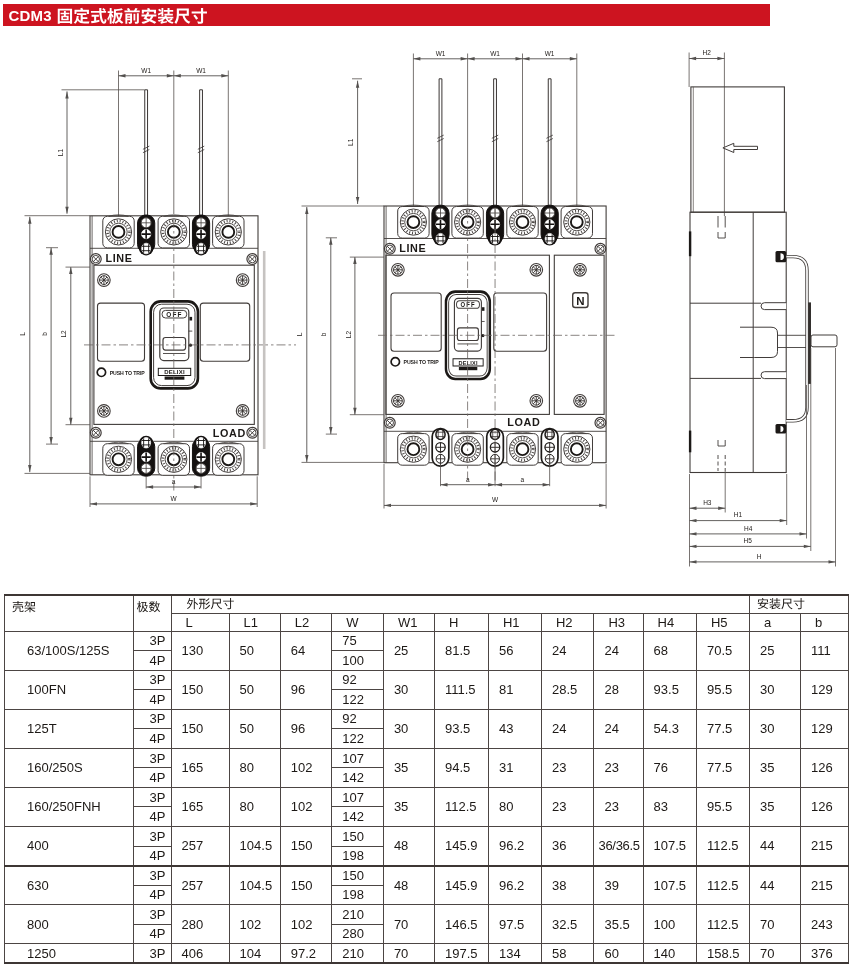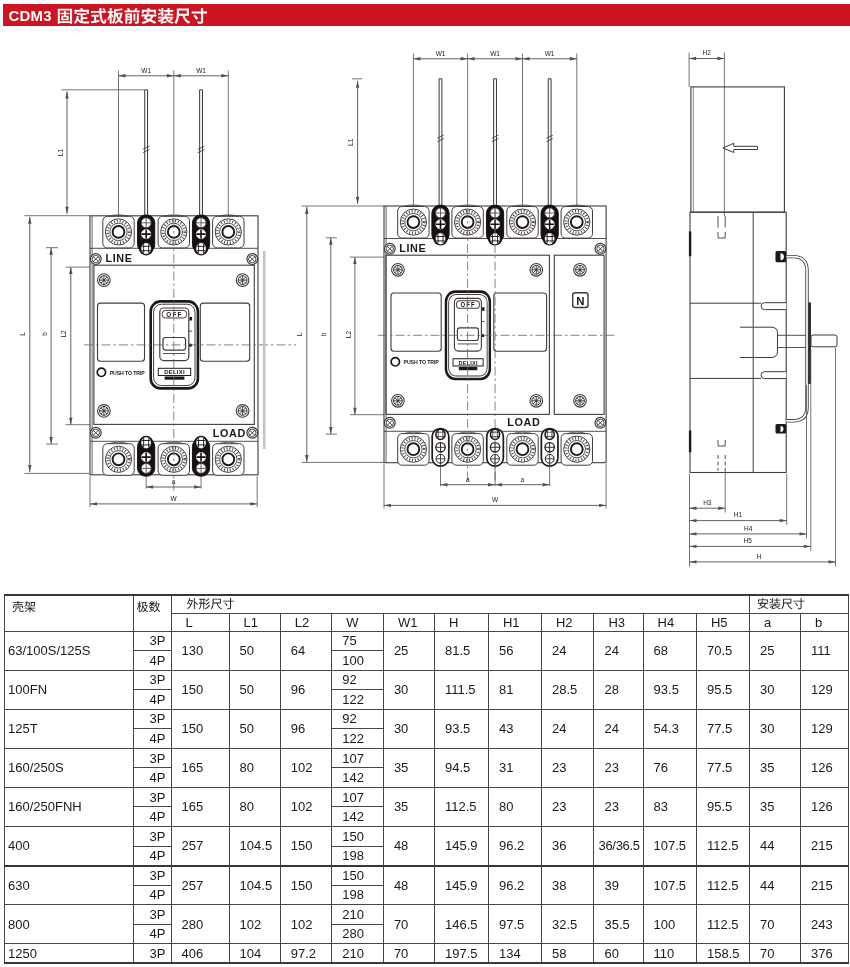--- a/index.html
+++ b/index.html
@@ -1,25 +1,25 @@
 <!DOCTYPE html>
 <html><head><meta charset="utf-8"><style>
 *{margin:0;padding:0;box-sizing:border-box}
 html,body{width:850px;height:967px;background:#fff;font-family:"Liberation Sans",sans-serif}
 #page{position:relative;width:850px;height:967px;overflow:hidden}
-#bar{position:absolute;left:3px;top:4px;width:847px;height:22px;background:#cd1420}
+#bar{position:absolute;left:3px;top:4px;width:767px;height:22px;background:#cd1420}
 #bar span{position:absolute;left:5.5px;top:2.8px;font-size:15px;font-weight:bold;color:#fff;letter-spacing:0.2px}
 #ovl{position:absolute;left:0;top:0}
 #ovl text{opacity:.999}
 #tbl{position:absolute;left:4px;top:594px}
 table{border-collapse:collapse;table-layout:fixed;width:845px}
 td{border:1px solid #4c4543;font-size:13px;color:#1d1916;padding:0 0 0 10px;white-space:nowrap;overflow:hidden}
 tr.h1{height:18px} tr.h2{height:18px} tr.d{height:19.56px}
 tr.h2 td{padding-left:14px}
-td.c0{padding-left:3px} td.c1{padding-left:16px}
+td.c0{padding-left:22px} td.c1{padding-left:16px}
 td.ib{border-bottom:1px solid #4c4543}
 td.sm{padding-left:4px;letter-spacing:-0.3px}
 table{border-top:2px solid #3d3634;border-bottom:2px solid #3d3634}
 tr.tk td{border-top:2px solid #3d3634}
 </style></head><body>
 <div id="page">
 <div id="bar">
       <span>CDM3</span>
     </div>
 <svg id="ovl" width="850" height="967" viewBox="0 0 850 967">
@@ -571,20 +571,20 @@
             <td class="c1">3P</td>
             <td>406</td>
             <td>104</td>
             <td>97.2</td>
             <td>210</td>
             <td>70</td>
             <td>197.5</td>
             <td>134</td>
             <td>58</td>
             <td>60</td>
-            <td>110</td>
+            <td>140</td>
             <td>158.5</td>
             <td>70</td>
             <td>376</td>
           </tr>
         </tbody>
       </table>
     </div>
 </div>
 </body></html>

